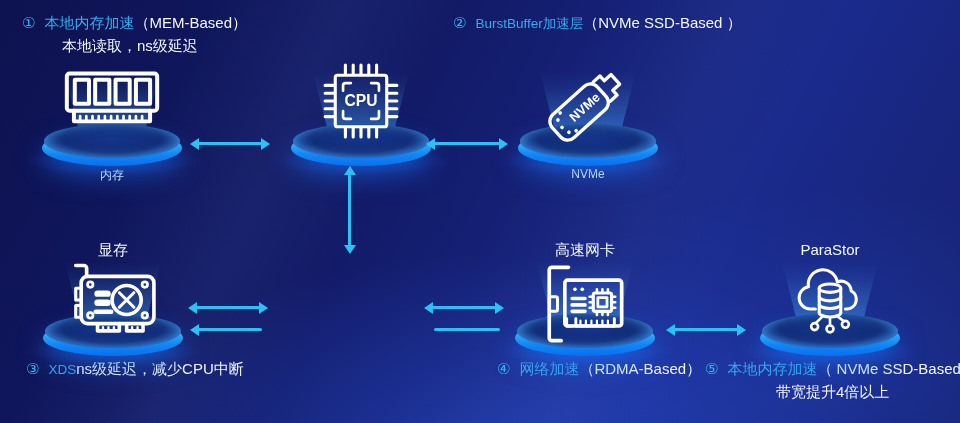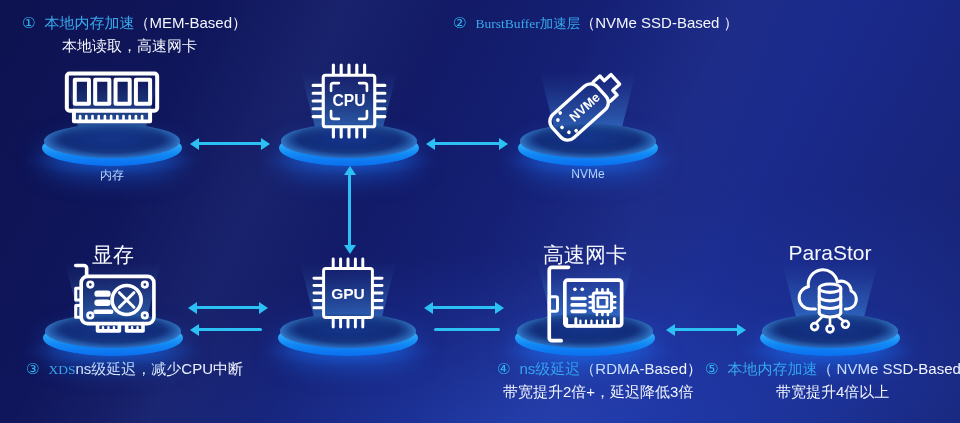--- a/index.html
+++ b/index.html
@@ -10,33 +10,33 @@
       radial-gradient(70% 80% at 52% 108%, rgba(45,90,230,.40), transparent 60%),
       radial-gradient(60% 70% at 88% 90%, rgba(40,80,215,.28), transparent 65%),
       linear-gradient(118deg,#0d1250 0%,#121a66 38%,#1a2a8c 72%,#16216f 100%);
   }
   .streaks{position:absolute;inset:0;pointer-events:none;
     background:linear-gradient(115deg,transparent 18%,rgba(130,170,255,.07) 30%,transparent 40%,transparent 52%,rgba(130,170,255,.05) 64%,transparent 74%);}
   
   .note{position:absolute;font-size:15px;line-height:21px;color:#eef3ff;white-space:nowrap;}
   .note .num{color:#2fb6f0;margin-right:9px;}
   .note .hl{color:#39aaee;}
-  .note .mono{font-family:Liberation Serif, serif;font-size:13.5px;}
+  .note .mono{font-family:Liberation Sans, sans-serif;font-size:13.5px;}
   .note .rest{color:#f2f6ff;}
   .note .desc{color:#f2f6ff;margin-top:2px;}
   #note1{left:22px;top:12px}   #note1 .desc{padding-left:40px}
   #note2{left:453px;top:12px}  #note2 .desc{padding-left:40px}
   #note3{left:3px;top:358px}   #note3 .l1{padding-left:23px}
   #note4{left:497px;top:358px} #note4 .desc{padding-left:6px}
   #note5{left:705px;top:358px} #note5 .desc{padding-left:71px}
   
   .node{position:absolute;width:150px;height:130px;}
   .node .nlabel{position:absolute;width:100%;text-align:center;color:#f5f8ff;}
   .top-row .nlabel{top:109px;font-size:12px;}
-  .bot-row .nlabel{top:1px;font-size:21px;}
+  .bot-row .nlabel{top:1px;font-size:15px;}
   .node .nicon{position:absolute;left:50%;transform:translateX(-50%);z-index:3;}
   .platform{position:absolute;left:5px;width:140px;height:44px;z-index:1;}
   .top-row .platform{top:64px}
   .bot-row .platform{top:72px}
   .platform .beam{position:absolute;left:22px;right:22px;bottom:22px;height:72px;
     background:linear-gradient(to top,rgba(78,180,255,.52),rgba(78,180,255,.08) 78%,transparent);
     clip-path:polygon(0 0,100% 0,81% 100%,19% 100%);}
   .platform .side{position:absolute;left:0;bottom:0;width:100%;height:36px;border-radius:50%;
     background:linear-gradient(180deg,#5adbff,#1187f4 68%,#0b6ff0);
     box-shadow:0 10px 26px rgba(25,120,255,.5);}
@@ -68,31 +68,30 @@
   svg text{font-family:"Liberation Sans","DejaVu Sans",sans-serif;}
 </style>
 </head>
 <body>
 
 <div id="stage">
   <div class="streaks"></div>
 
   <div class="note" id="note1">
     <div class="l1"><span class="num">①</span><span class="hl">本地内存加速</span><span class="rest">（MEM-Based）</span></div>
-    <div class="desc">本地读取，高速网卡</div>
+    <div class="desc">本地读取，ns级延迟</div>
   </div>
   <div class="note" id="note2">
     <div class="l1"><span class="num">②</span><span class="hl mono">BurstBuffer加速层</span><span class="rest">（NVMe SSD-Based ）</span></div>
   </div>
   <div class="note" id="note3">
     <div class="l1"><span class="num">③</span><span class="hl mono">XDS</span><span class="rest">ns级延迟，减少CPU中断</span></div>
   </div>
   <div class="note" id="note4">
-    <div class="l1"><span class="num">④</span><span class="hl">ns级延迟</span><span class="rest">（RDMA-Based）</span></div>
-    <div class="desc">带宽提升2倍+，延迟降低3倍</div>
+    <div class="l1"><span class="num">④</span><span class="hl">网络加速</span><span class="rest">（RDMA-Based）</span></div>
   </div>
   <div class="note" id="note5">
     <div class="l1"><span class="num">⑤</span><span class="hl">本地内存加速</span><span class="rest">（ NVMe SSD-Based ）</span></div>
     <div class="desc">带宽提升4倍以上</div>
   </div>
 
   <div class="node top-row" style="left:37px;top:58px">
     <svg class="nicon" style="top:12px" width="98" height="62" viewBox="0 0 110 70">
       <g stroke="#fff" stroke-width="4.5" fill="none" stroke-linejoin="round" stroke-linecap="round">
         <rect x="4" y="4" width="102" height="42" rx="3"></rect>
@@ -106,21 +105,21 @@
     </svg>
     <div class="platform">
         <div class="shadow"></div>
         <div class="beam"></div>
         <div class="side"></div>
         <div class="topface"></div>
       </div>
     <div class="nlabel">内存</div>
   </div>
 
-  <div class="node top-row" style="left:274px;top:58px">
+  <div class="node top-row" style="left:286px;top:58px">
     <svg class="nicon" style="top:4px" width="78" height="78" viewBox="0 0 100 100">
       <g stroke="#fff" stroke-width="4" fill="none" stroke-linecap="round" stroke-linejoin="round">
         <path d="M30 4v12M40 4v12M50 4v12M60 4v12M70 4v12 M30 84v12M40 84v12M50 84v12M60 84v12M70 84v12 M4 30h12M4 40h12M4 50h12M4 60h12M4 70h12 M84 30h12M84 40h12M84 50h12M84 60h12M84 70h12"></path>
         <rect x="17" y="17" width="66" height="66" rx="3"></rect>
         <path d="M27 37v-7a3 3 0 0 1 3-3h7 M63 27h7a3 3 0 0 1 3 3v7 M73 63v7a3 3 0 0 1-3 3h-7 M37 73h-7a3 3 0 0 1-3-3v-7" stroke-width="3.4"></path>
         <text x="50" y="57" font-size="20" font-weight="bold" fill="#fff" stroke="none" text-anchor="middle">CPU</text>
       </g>
     </svg>
     <div class="platform">
         <div class="shadow"></div>
@@ -172,35 +171,20 @@
     </svg>
     <div class="platform">
         <div class="shadow"></div>
         <div class="beam"></div>
         <div class="side"></div>
         <div class="topface"></div>
       </div>
     <div class="nlabel">显存</div>
   </div>
 
-  <div class="node bot-row" style="left:273px;top:240px">
-    <svg class="nicon" style="top:16px" width="74" height="74" viewBox="0 0 100 100">
-      <g stroke="#fff" stroke-width="4" fill="none" stroke-linecap="round" stroke-linejoin="round">
-        <path d="M30 4v12M40 4v12M50 4v12M60 4v12M70 4v12 M30 84v12M40 84v12M50 84v12M60 84v12M70 84v12 M4 30h12M4 40h12M4 50h12M4 60h12M4 70h12 M84 30h12M84 40h12M84 50h12M84 60h12M84 70h12"></path>
-        <rect x="17" y="17" width="66" height="66" rx="3"></rect>
-        <text x="50" y="58" font-size="21" font-weight="bold" fill="#fff" stroke="none" text-anchor="middle">GPU</text>
-      </g>
-    </svg>
-    <div class="platform">
-        <div class="shadow"></div>
-        <div class="beam"></div>
-        <div class="side"></div>
-        <div class="topface"></div>
-      </div>
-  </div>
 
   <div class="node bot-row" style="left:755px;top:240px">
     <svg class="nicon" style="top:22px" width="78" height="80" viewBox="0 0 100 104">
       <g stroke="#fff" stroke-width="4" fill="none" stroke-linecap="round" stroke-linejoin="round">
         <path d="M31 61h-7a14.5 14.5 0 0 1-2-28.8A19 19 0 0 1 59.5 26 13 13 0 0 1 77.5 37.5 12.5 12.5 0 0 1 73 61h-3"></path>
         <ellipse cx="50" cy="34" rx="14" ry="5.5"></ellipse>
         <path d="M36 34v32M64 34v32"></path>
         <path d="M36 45a14 5.5 0 0 0 28 0M36 55a14 5.5 0 0 0 28 0M36 66a14 5.5 0 0 0 28 0"></path>
         <path d="M41 70 32 79M50 72v10M59 70l9 7" stroke-width="3.4"></path>
         <circle cx="30" cy="84" r="4.5" stroke-width="3.4"></circle>

